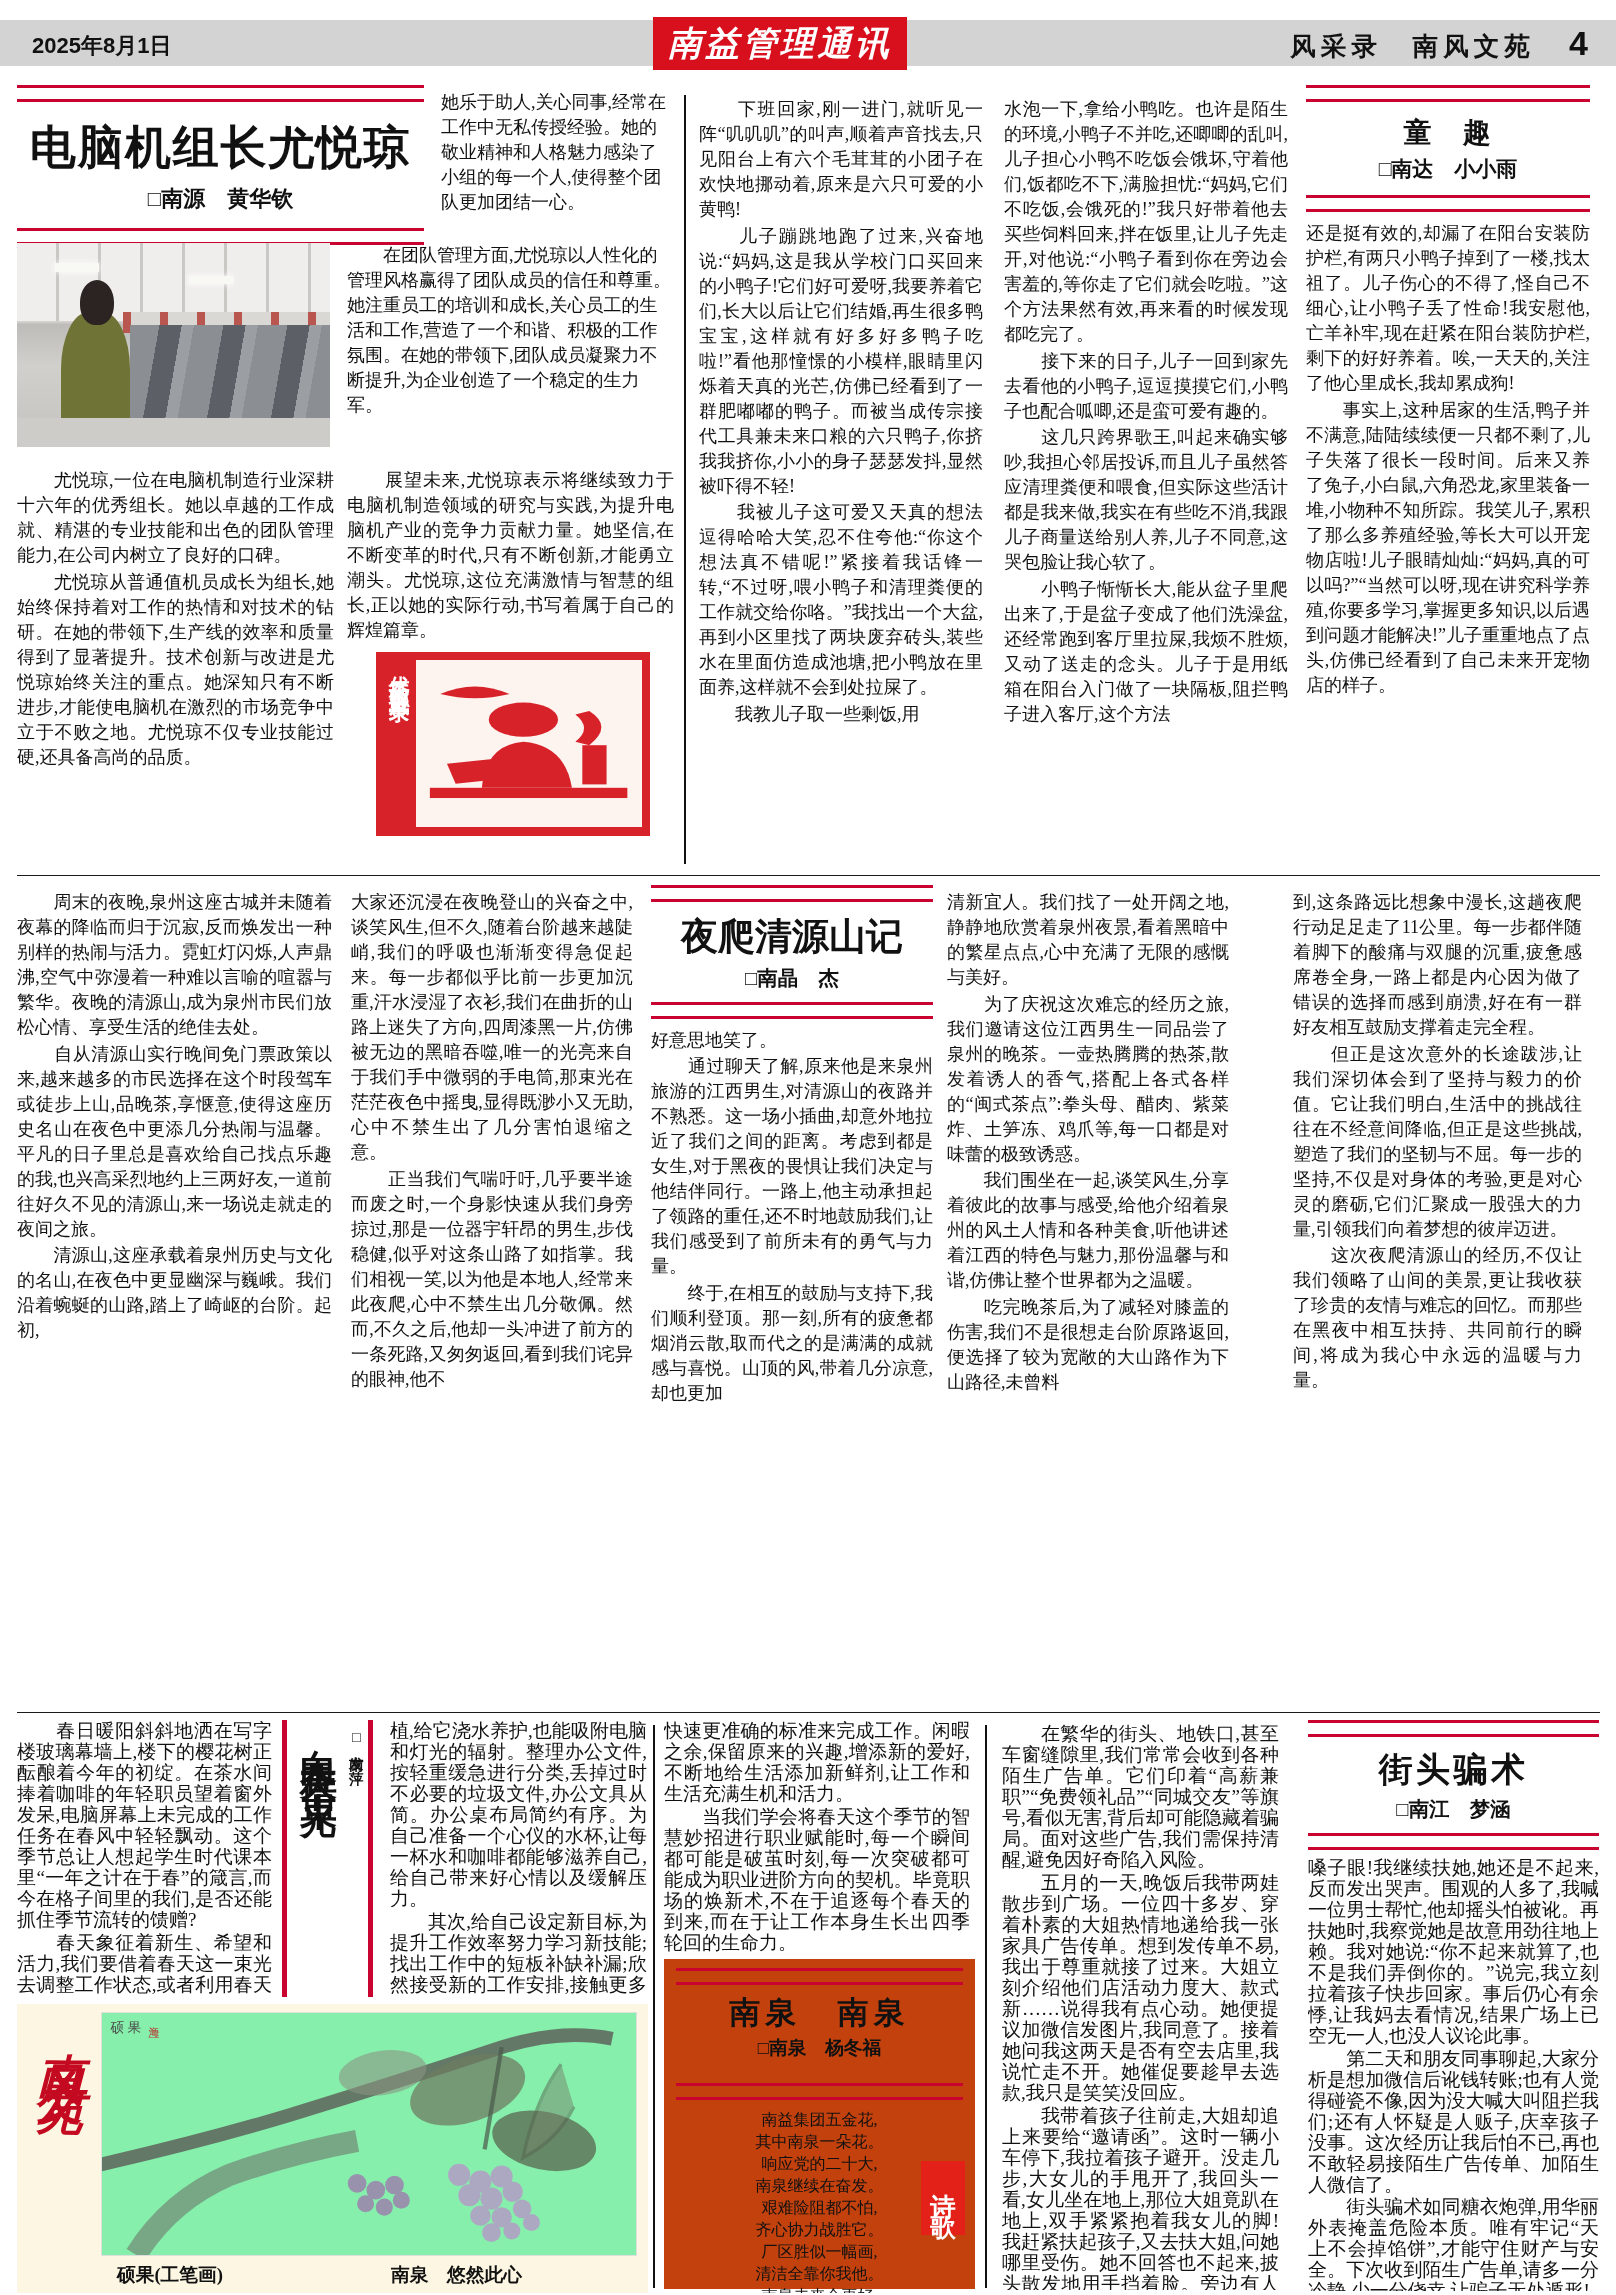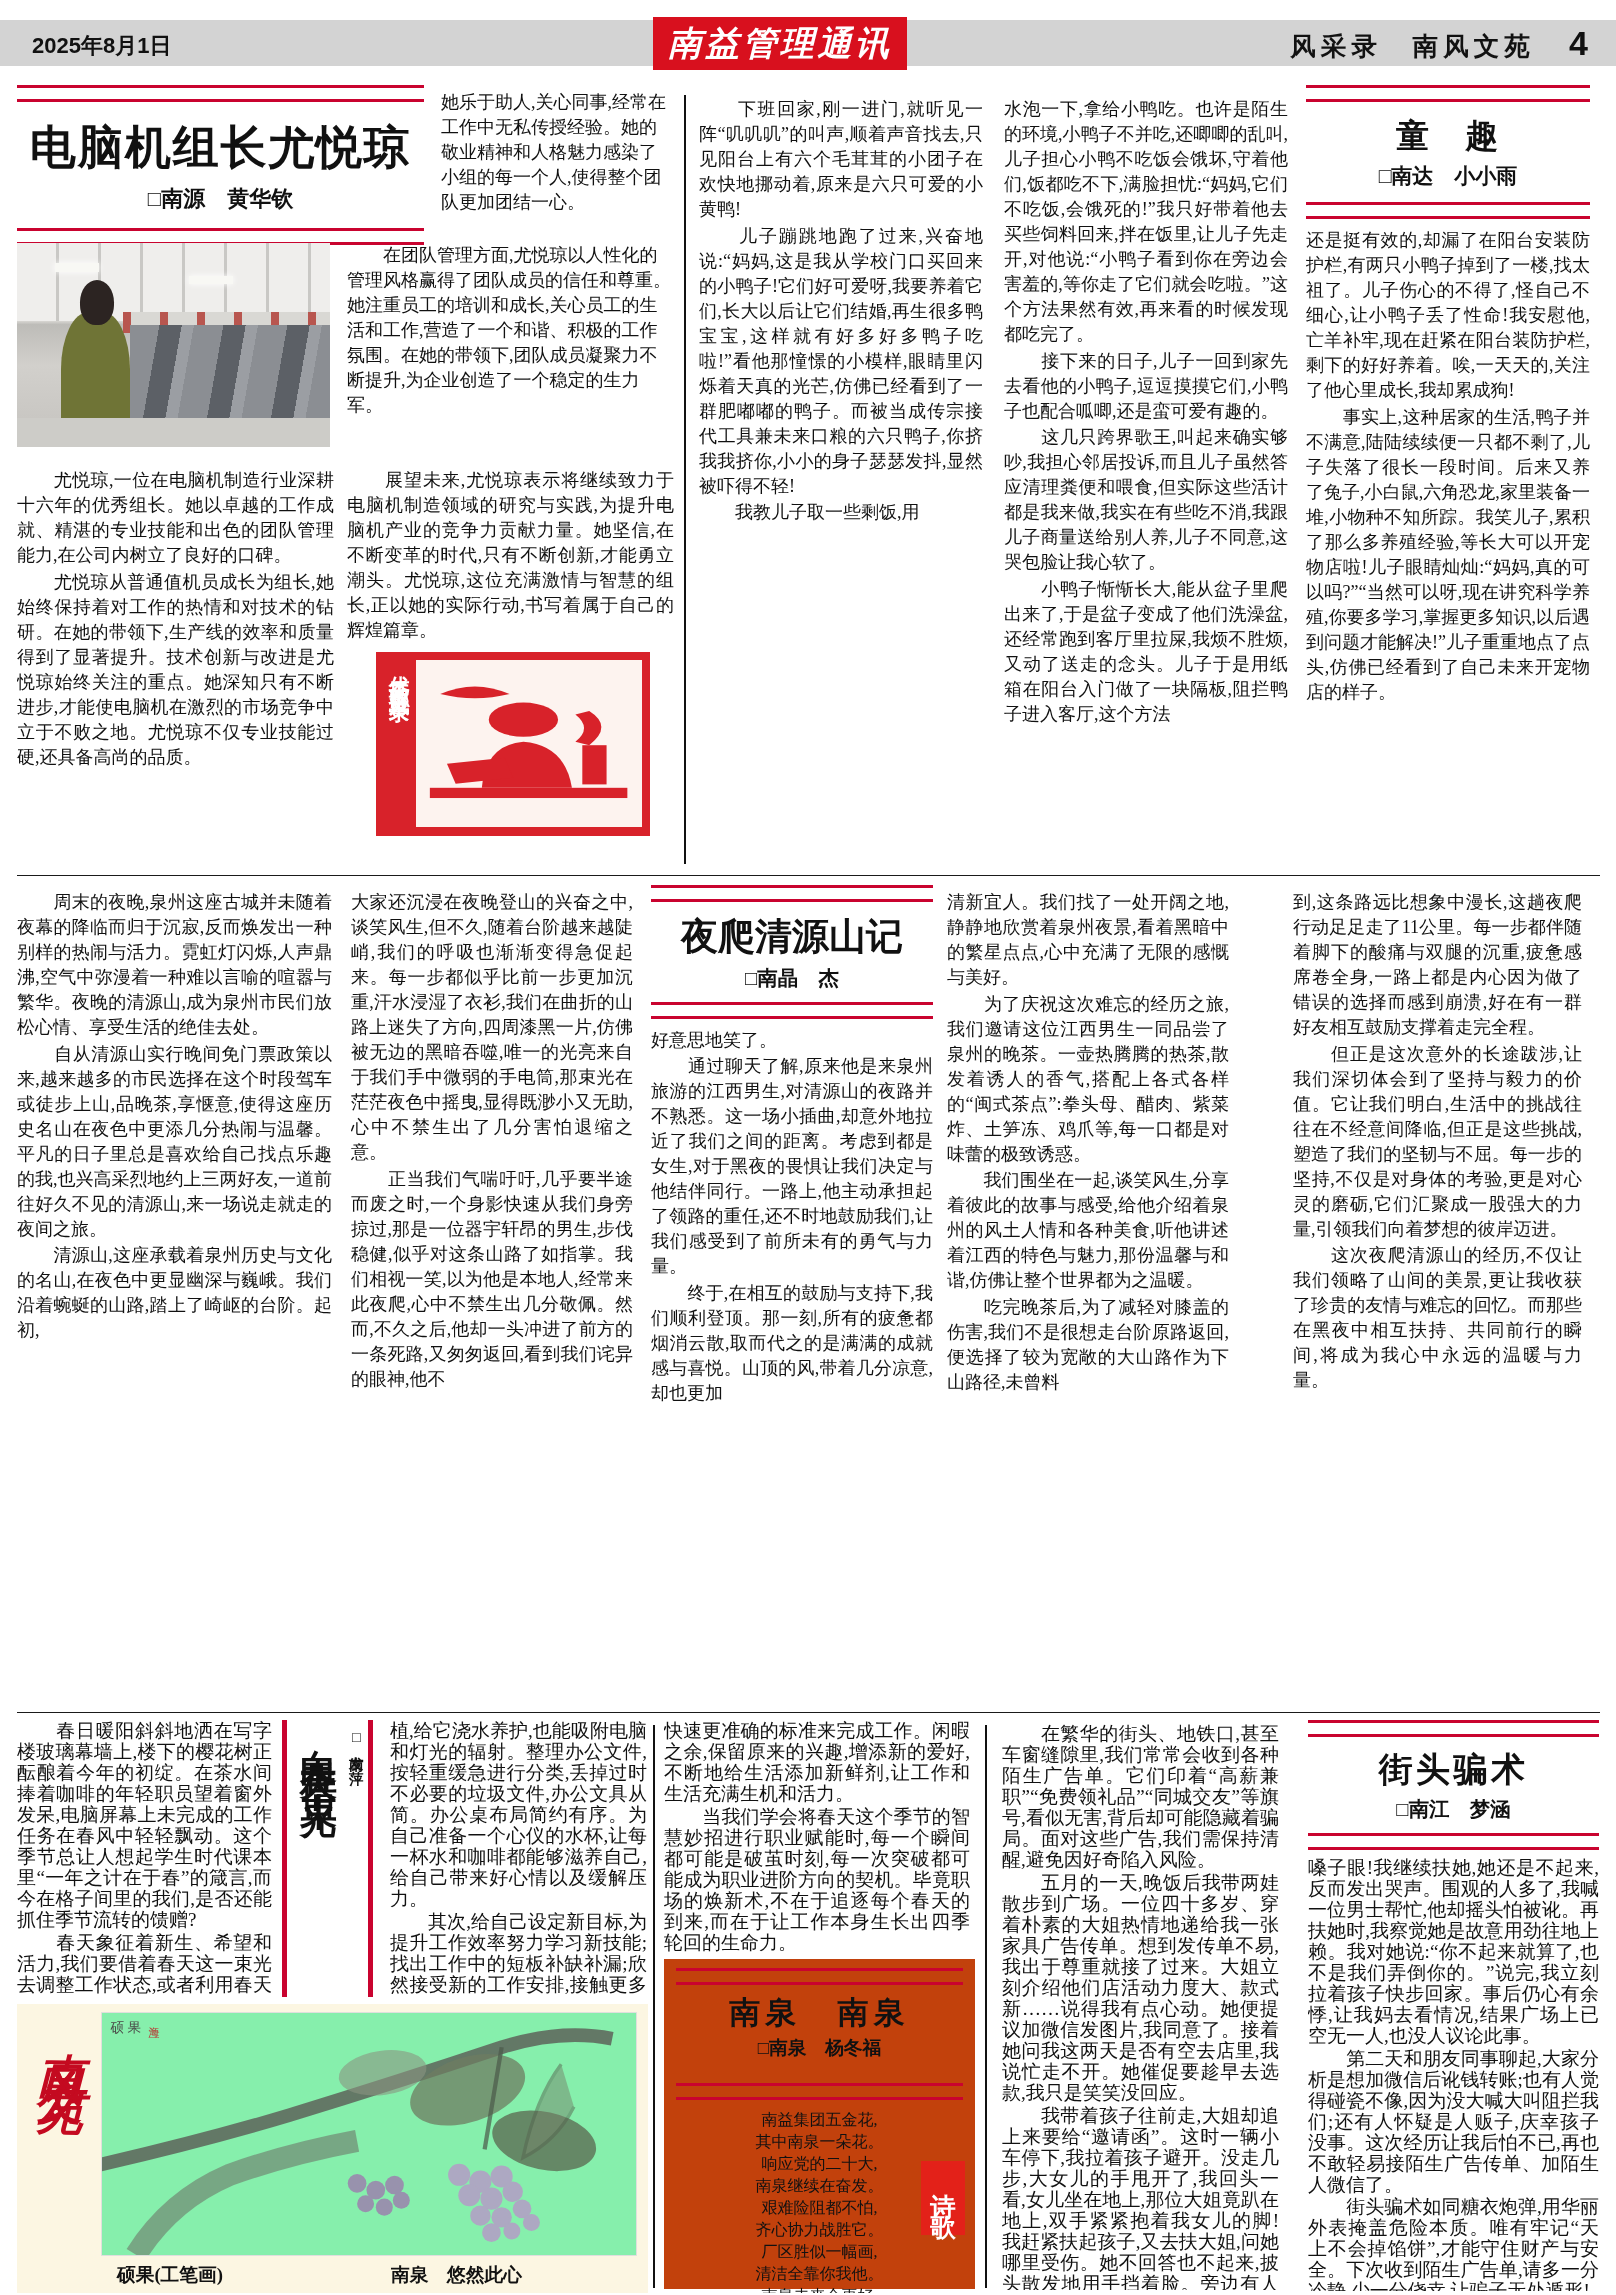--- a/index.html
+++ b/index.html
@@ -39,21 +39,21 @@
   .photo .mach-top{position:absolute;left:34%;top:34%;width:66%;height:10%;
      background:repeating-linear-gradient(90deg,#b8564f 0 8.5px,#d9d8d4 8.5px 37px);}
   .photo .person{position:absolute;left:14%;top:34%;width:22%;height:70%;background:#6f7436;border-radius:40% 40% 8% 8%;}
   .photo .head{position:absolute;left:20%;top:18%;width:11%;height:22%;background:#2c2422;border-radius:50% 50% 45% 45%;}
   .photo .floor{position:absolute;left:0;bottom:0;width:100%;height:14%;background:#cdccc8;}
   .stamp{width:274px;height:184px;background:#d8222a;margin:8.5px 0 0 29px;display:flex;padding:8.5px;box-sizing:border-box;}
   .stamp-txt{writing-mode:vertical-rl;color:#fff;font-weight:bold;font-size:20.4px;letter-spacing:3.4px;
              height:167px;margin:0 5.1px 0 1.7px;}
   .stamp-art{flex:1;background:#fdf3ef;position:relative;overflow:hidden;}
   
-  .tb .t-main{font-size:33px;padding:12px 0 3.4px 0;letter-spacing:1.7px;}
+  .tb .t-main{font-size:28px;padding:12px 0 3.4px 0;letter-spacing:1.7px;}
   .tb .byline{font-size:21px;padding:0 0 12px 0;}
   .tb2 .t-main{font-size:37px;padding:10.2px 0 1.7px 0;}
   .tb2 .byline{font-size:20.4px;padding:0 0 10.2px 0;}
   
   .b3col{position:absolute;font-size:19px;line-height:21px;}
   .vtitle-wrap{position:absolute;display:flex;}
   .vrule{width:3.4px;background:#c9032f;border-left:2.6px solid #c9032f;border-right:0;margin:0 2.6px;}
   .vtitle{writing-mode:vertical-rl;font-size:37px;font-weight:bold;letter-spacing:8.5px;margin:0 3.4px;}
   .vbyline{writing-mode:vertical-rl;font-size:14.5px;font-weight:bold;margin-top:8.5px;}
   .art-zone{position:absolute;background:#fcf6e2;}
@@ -129,20 +129,21 @@
         </div>
       </div>
     </div>
 
     <div class="vline" style="left:667px;top:10.2px;height:769px;"></div>
 
     <div style="position:absolute;left:682px;top:0;width:900px;height:788px;">
       <div class="col" style="left:0;top:12px;width:284px;height:766px;overflow:hidden;">
           <p class="para">　　下班回家,刚一进门,就听见一阵“叽叽叽”的叫声,顺着声音找去,只见阳台上有六个毛茸茸的小团子在欢快地挪动着,原来是六只可爱的小黄鸭!</p>
           <p class="para">　　儿子蹦跳地跑了过来,兴奋地说:“妈妈,这是我从学校门口买回来的小鸭子!它们好可爱呀,我要养着它们,长大以后让它们结婚,再生很多鸭宝宝,这样就有好多好多鸭子吃啦!”看他那憧憬的小模样,眼睛里闪烁着天真的光芒,仿佛已经看到了一群肥嘟嘟的鸭子。而被当成传宗接代工具兼未来口粮的六只鸭子,你挤我我挤你,小小的身子瑟瑟发抖,显然被吓得不轻!</p>
+          <p class="para">　　我被儿子这可爱又天真的想法逗得哈哈大笑,忍不住夸他:“你这个想法真不错呢!”紧接着我话锋一转,“不过呀,喂小鸭子和清理粪便的工作就交给你咯。”我找出一个大盆,再到小区里找了两块废弃砖头,装些水在里面仿造成池塘,把小鸭放在里面养,这样就不会到处拉屎了。</p>
           <p class="para">　　我教儿子取一些剩饭,用</p>
         </div>
       <div class="col" style="left:305px;top:12px;width:284px;height:766px;overflow:hidden;">
           <p class="para">水泡一下,拿给小鸭吃。也许是陌生的环境,小鸭子不并吃,还唧唧的乱叫,儿子担心小鸭不吃饭会饿坏,守着他们,饭都吃不下,满脸担忧:“妈妈,它们不吃饭,会饿死的!”我只好带着他去买些饲料回来,拌在饭里,让儿子先走开,对他说:“小鸭子看到你在旁边会害羞的,等你走了它们就会吃啦。”这个方法果然有效,再来看的时候发现都吃完了。</p>
           <p class="para">　　接下来的日子,儿子一回到家先去看他的小鸭子,逗逗摸摸它们,小鸭子也配合呱唧,还是蛮可爱有趣的。</p>
           <p class="para">　　这几只跨界歌王,叫起来确实够吵,我担心邻居投诉,而且儿子虽然答应清理粪便和喂食,但实际这些活计都是我来做,我实在有些吃不消,我跟儿子商量送给别人养,儿子不同意,这哭包脸让我心软了。</p>
           <p class="para">　　小鸭子惭惭长大,能从盆子里爬出来了,于是盆子变成了他们洗澡盆,还经常跑到客厅里拉屎,我烦不胜烦,又动了送走的念头。儿子于是用纸箱在阳台入门做了一块隔板,阻拦鸭子进入客厅,这个方法</p>
         </div>
       <div style="position:absolute;left:607px;top:0;width:284px;height:788px;">
         <div class="tb t-box">

